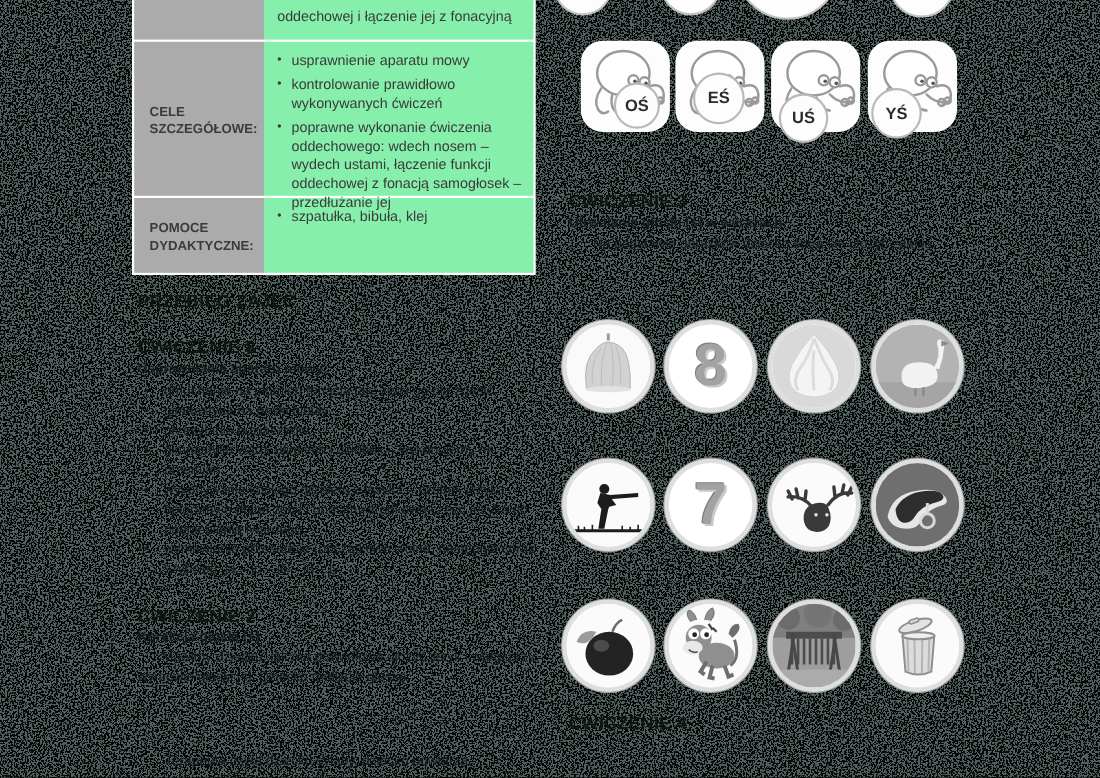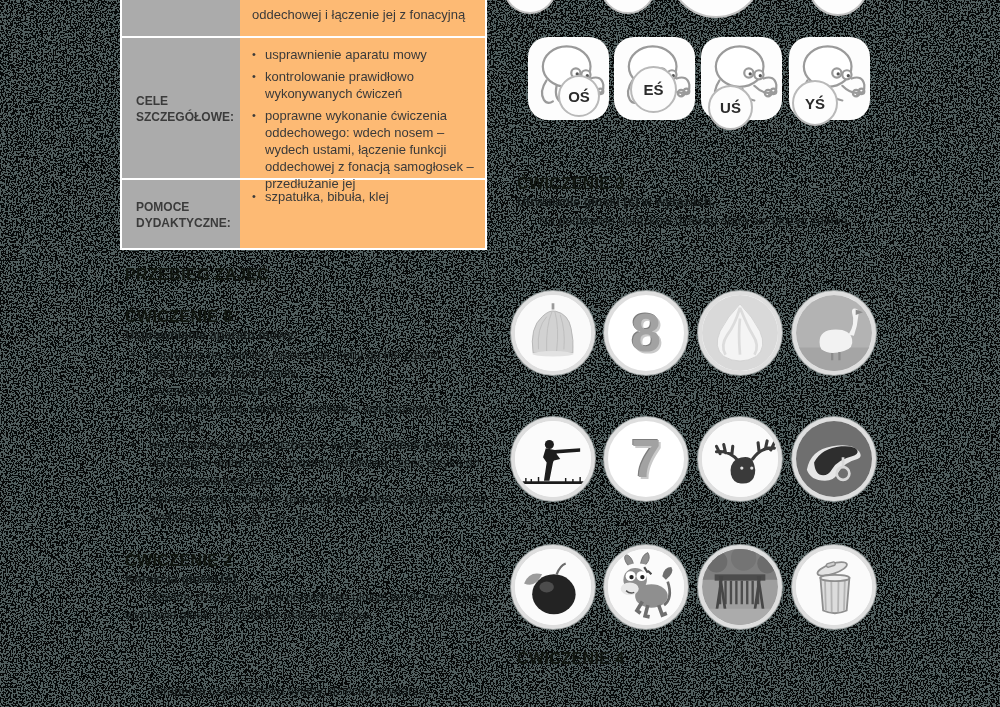--- a/index.html
+++ b/index.html
@@ -8,21 +8,21 @@
   .noise-bg{position:absolute;left:0;top:0;width:1000px;height:707px;z-index:0;}
 
   
   .doc-table{position:absolute;left:120px;top:0;width:367px;z-index:2;
              background:#fff;padding:0 2px 2px 2px;box-sizing:border-box;}
   .t-row{display:flex;margin-bottom:2px;}
   .t-row:last-child{margin-bottom:0;}
   .t-label{width:118px;flex:0 0 118px;background:#ababab;box-sizing:border-box;
            padding:10px 8px 8px 14px;font-size:12px;font-weight:bold;color:#3b3b3b;
            line-height:16px;display:flex;align-items:center;}
-  .t-content{flex:1;background:#fdba74;box-sizing:border-box;
+  .t-content{flex:1;background:#86efac;box-sizing:border-box;
              padding:8px 10px 8px 12px;font-size:13px;color:#3a3a3a;line-height:17px;}
   .t-row1{height:36px;}
   .t-row2{height:140px;}
   .t-row3{height:68px;}
   .t-row1 .t-content{padding-top:6px;}
   .t-bullets{margin:0;padding:0;list-style:none;}
   .t-bullets li{position:relative;padding-left:13px;margin-bottom:5px;}
   .t-bullets li:last-child{margin-bottom:0;}
   .t-bullets li::before{content:"•";position:absolute;left:0;top:0;font-size:11px;color:#3a3a3a;}
 
@@ -164,22 +164,22 @@
     <p class="sec-head">ĆWICZENIE 3</p>
     <p class="sub-head">Utrwalanie głoski [ś] w wyrazach.</p>
     <p class="para">Na podstawie obrazków dziecko stara się ułożyć zdania.</p>
   </div>
 
   <div class="left-col ink">
     <p class="sec-head">PRZEBIEG ZAJĘĆ</p>
     <p class="sec-head" style="margin-top:24px;">ĆWICZENIE 8</p>
     <p class="sub-head">Usprawnianie aparatu mowy:</p>
     <ul class="ex-list">
-      <li>poprawne na płomień świecy tak, żeby go nie zgasić,</li>
-      <li>dmuchanie na paski bibuły,</li>
+      <li>dmuchanie na płomień fonacją tak, żeby go nie zgasić,</li>
+      <li>gimnastyka na paski bibuły,</li>
       <li>przesyłanie buziaczków,</li>
       <li>gimnastyka warg: uśmiech i dzióbek – wykonujemy na przemian,</li>
       <li>wykonywanie kociego grzbietu z języka – czubek języka opieramy o dolne zęby i unosimy środkową część języka do podniebienia twardego,</li>
       <li>wymawianie przesadnie (początkowo wolno, następnie coraz szybciej): ja – jo – je – ju – jy</li>
     </ul>
     <p class="sec-head" style="margin-top:26px;">ĆWICZENIE 2</p>
     <p class="sub-head">Korekcja głoski [ś].</p>
     <p class="para">Mówimy dziecku, jak ma prawidłowo ułożyć język i wargi przy wymowie głoski [ś]. Dziecko realizuje głoskę.</p>
   </div>
   <div class="footer-line ink">Terapeuta czyta dziecku sylaby, dziecko powtarza.</div>

